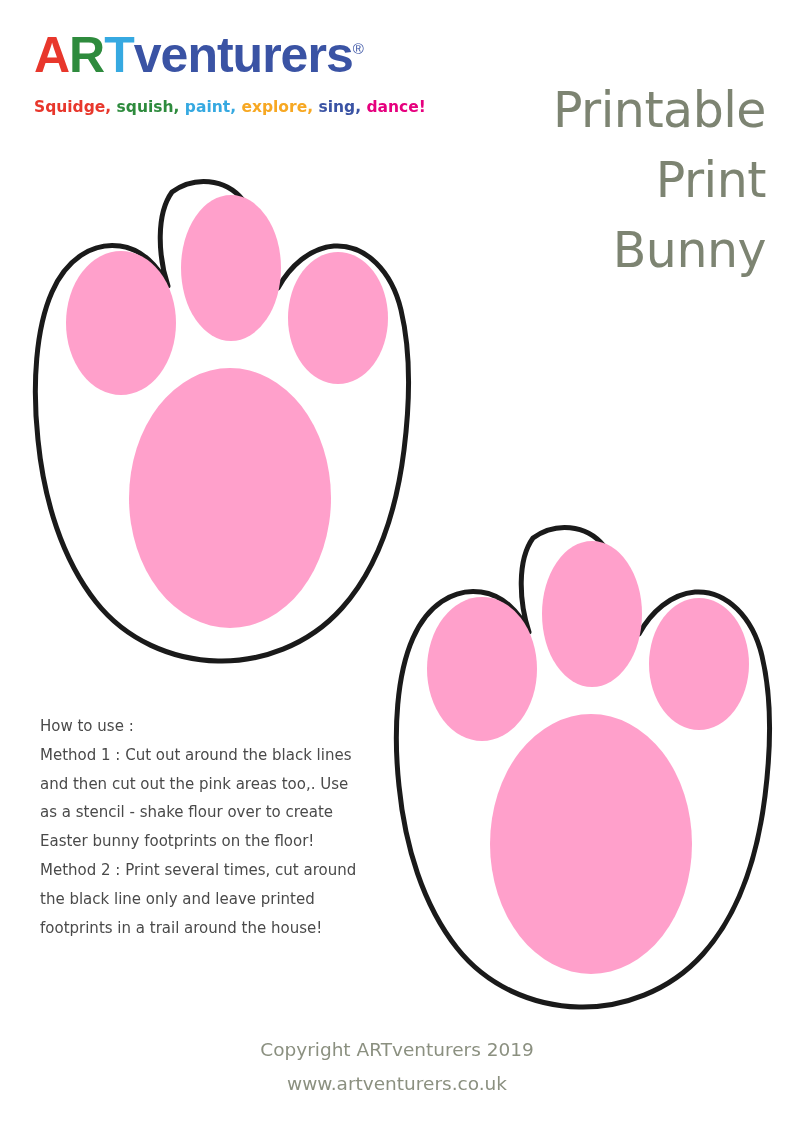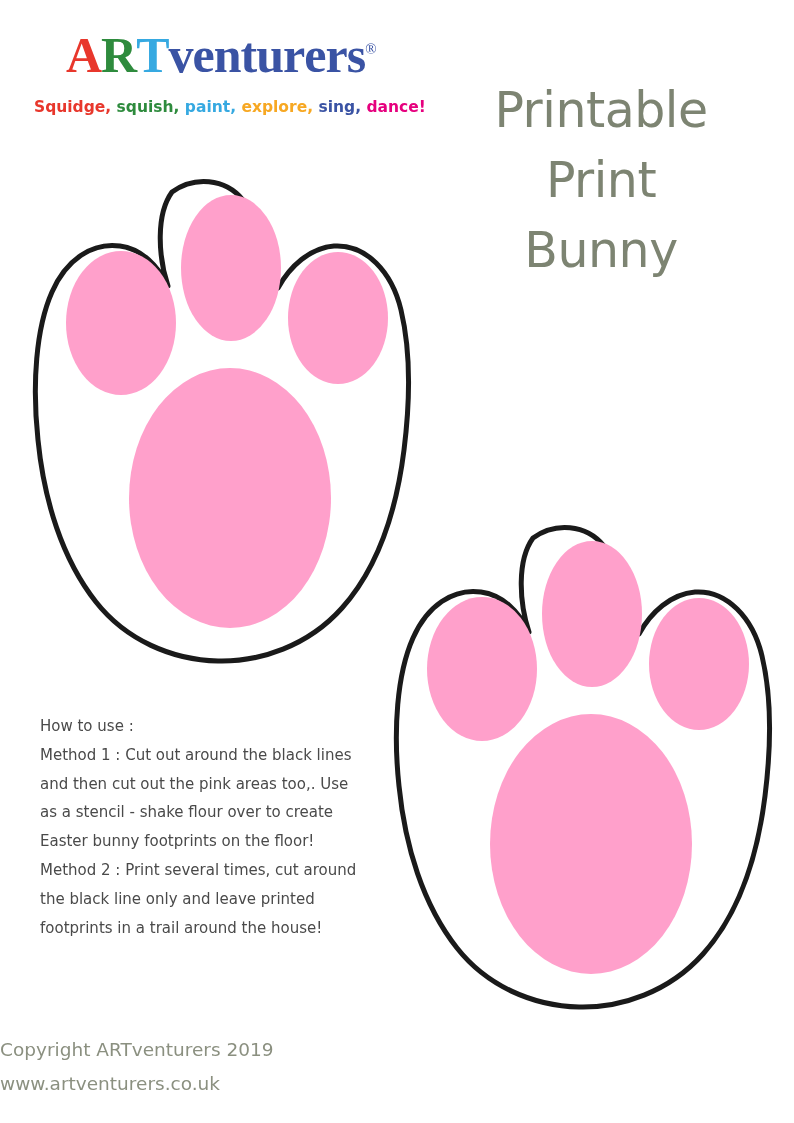--- a/index.html
+++ b/index.html
@@ -20,27 +20,26 @@
   }
 
   
   .logo {
     position: absolute;
     left: 34px;
     top: 30px;
     width: 360px;
   }
   .logo-word {
-    font-family: Liberation Serif, serif;
+    font-family: Liberation Sans, sans-serif;
     font-size: 50px;
     font-weight: bold;
     line-height: 1;
     white-space: nowrap;
     letter-spacing: -1px;
-    margin-left: 32px;
   }
   .logo-word span { display: inline-block; }
   .logo-reg {
     font-size: 15px;
     vertical-align: super;
     font-weight: normal;
   }
   .tagline {
     margin-top: 18px;
     font-family: "DejaVu Sans", sans-serif;
@@ -58,21 +57,21 @@
     top: 76px;
     width: 330px;
     text-align: center;
     color: #7d8472;
     font-family: "DejaVu Sans", sans-serif;
     font-size: 49px;
     line-height: 1.43;
     font-weight: normal;
     letter-spacing: -0.5px;
   }
-  .title div { white-space: nowrap; }
+  .title div { white-space: nowrap; text-align: right; }
 
   
   .print {
     position: absolute;
   }
   .print svg { display: block; }
 
   
   .howto {
     position: absolute;
@@ -85,21 +84,21 @@
     line-height: 28.8px;
     white-space: pre-wrap;
   }
 
   
   .footer {
     position: absolute;
     left: 0;
     right: 0;
     bottom: 22px;
-    text-align: left;
+    text-align: center;
     color: #8b9080;
     font-family: "DejaVu Sans", sans-serif;
     font-size: 18.5px;
     line-height: 34px;
   }
 </style>
 </head>
 <body>
 
 <div class="page">

